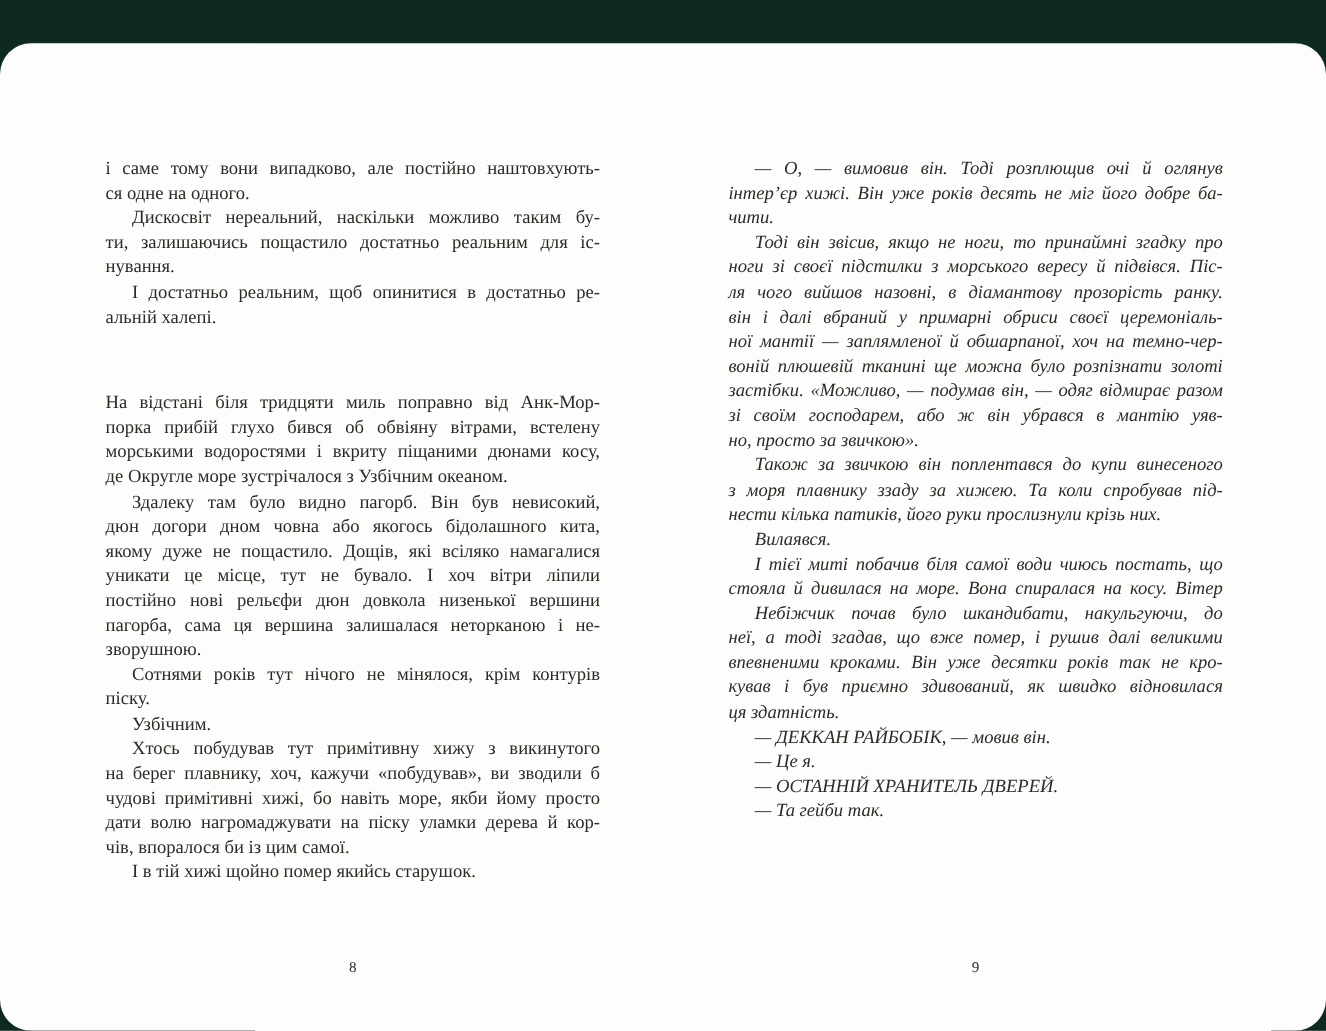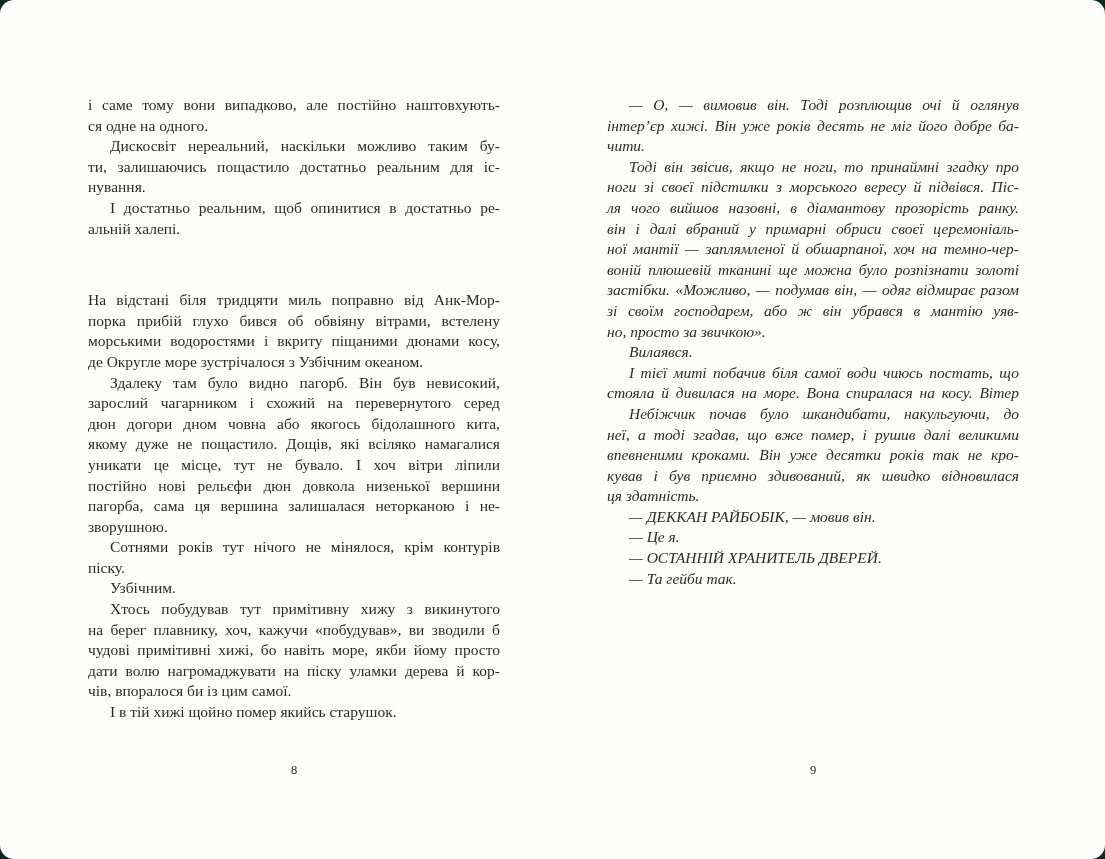--- a/index.html
+++ b/index.html
@@ -10,21 +10,22 @@
   }
   .stage {
     position: relative;
     width: 1105px;
     height: 859px;
   }
   .sheet {
     position: absolute;
     inset: 0;
     background: var(--page, #fdfdfc);
-    border-radius: 14px;
+    border-radius: 26px;
+    margin-top: 36px;
   }
   .col {
     position: absolute;
     top: 95px;
     width: 412px;
     color: var(--ink, #2c2b28);
     font-size: 15.5px;
     line-height: 20.6px;
   }
   .col-left  { left: 88px; }
@@ -68,21 +69,20 @@
           <div class="line final">альній халепі.</div>
         </div>
         <div class="para gap">
           <div class="line">На відстані біля тридцяти миль поправно від Анк-Мор-</div>
           <div class="line">порка прибій глухо бився об обвіяну вітрами, встелену</div>
           <div class="line">морськими водоростями і вкриту піщаними дюнами косу,</div>
           <div class="line final">де Округле море зустрічалося з Узбічним океаном.</div>
         </div>
         <div class="para">
           <div class="line indent">Здалеку там було видно пагорб. Він був невисокий,</div>
-          <div class="line">зарослий чагарником і схожий на перевернутого серед</div>
           <div class="line">дюн догори дном човна або якогось бідолашного кита,</div>
           <div class="line">якому дуже не пощастило. Дощів, які всіляко намагалися</div>
           <div class="line">уникати це місце, тут не бувало. І хоч вітри ліпили</div>
           <div class="line">постійно нові рельєфи дюн довкола низенької вершини</div>
           <div class="line">пагорба, сама ця вершина залишалася неторканою і не-</div>
           <div class="line final">зворушною.</div>
         </div>
         <div class="para">
           <div class="line indent">Сотнями років тут нічого не мінялося, крім контурів</div>
           <div class="line final">піску.</div>
@@ -112,20 +112,25 @@
           <div class="line">ноги зі своєї підстилки з морського вересу й підвівся. Піс-</div>
           <div class="line">ля чого вийшов назовні, в діамантову прозорість ранку.</div>
           <div class="line">він і далі вбраний у примарні обриси своєї церемоніаль-</div>
           <div class="line">ної мантії — заплямленої й обшарпаної, хоч на темно-чер-</div>
           <div class="line">воній плюшевій тканині ще можна було розпізнати золоті</div>
           <div class="line">застібки. «Можливо, — подумав він, — одяг відмирає разом</div>
           <div class="line">зі своїм господарем, або ж він убрався в мантію уяв-</div>
           <div class="line final">но, просто за звичкою».</div>
         </div>
         <div class="para">
+          <div class="line indent">Також за звичкою він поплентався до купи винесеного</div>
+          <div class="line">з моря плавнику ззаду за хижею. Та коли спробував під-</div>
+          <div class="line final">нести кілька патиків, його руки прослизнули крізь них.</div>
+        </div>
+        <div class="para">
           <div class="line final indent">Вилаявся.</div>
         </div>
         <div class="para">
           <div class="line indent">І тієї миті побачив біля самої води чиюсь постать, що</div>
           <div class="line">стояла й дивилася на море. Вона спиралася на косу. Вітер</div>
         </div>
         <div class="para">
           <div class="line indent">Небіжчик почав було шкандибати, накульгуючи, до</div>
           <div class="line">неї, а тоді згадав, що вже помер, і рушив далі великими</div>
           <div class="line">впевненими кроками. Він уже десятки років так не кро-</div>

